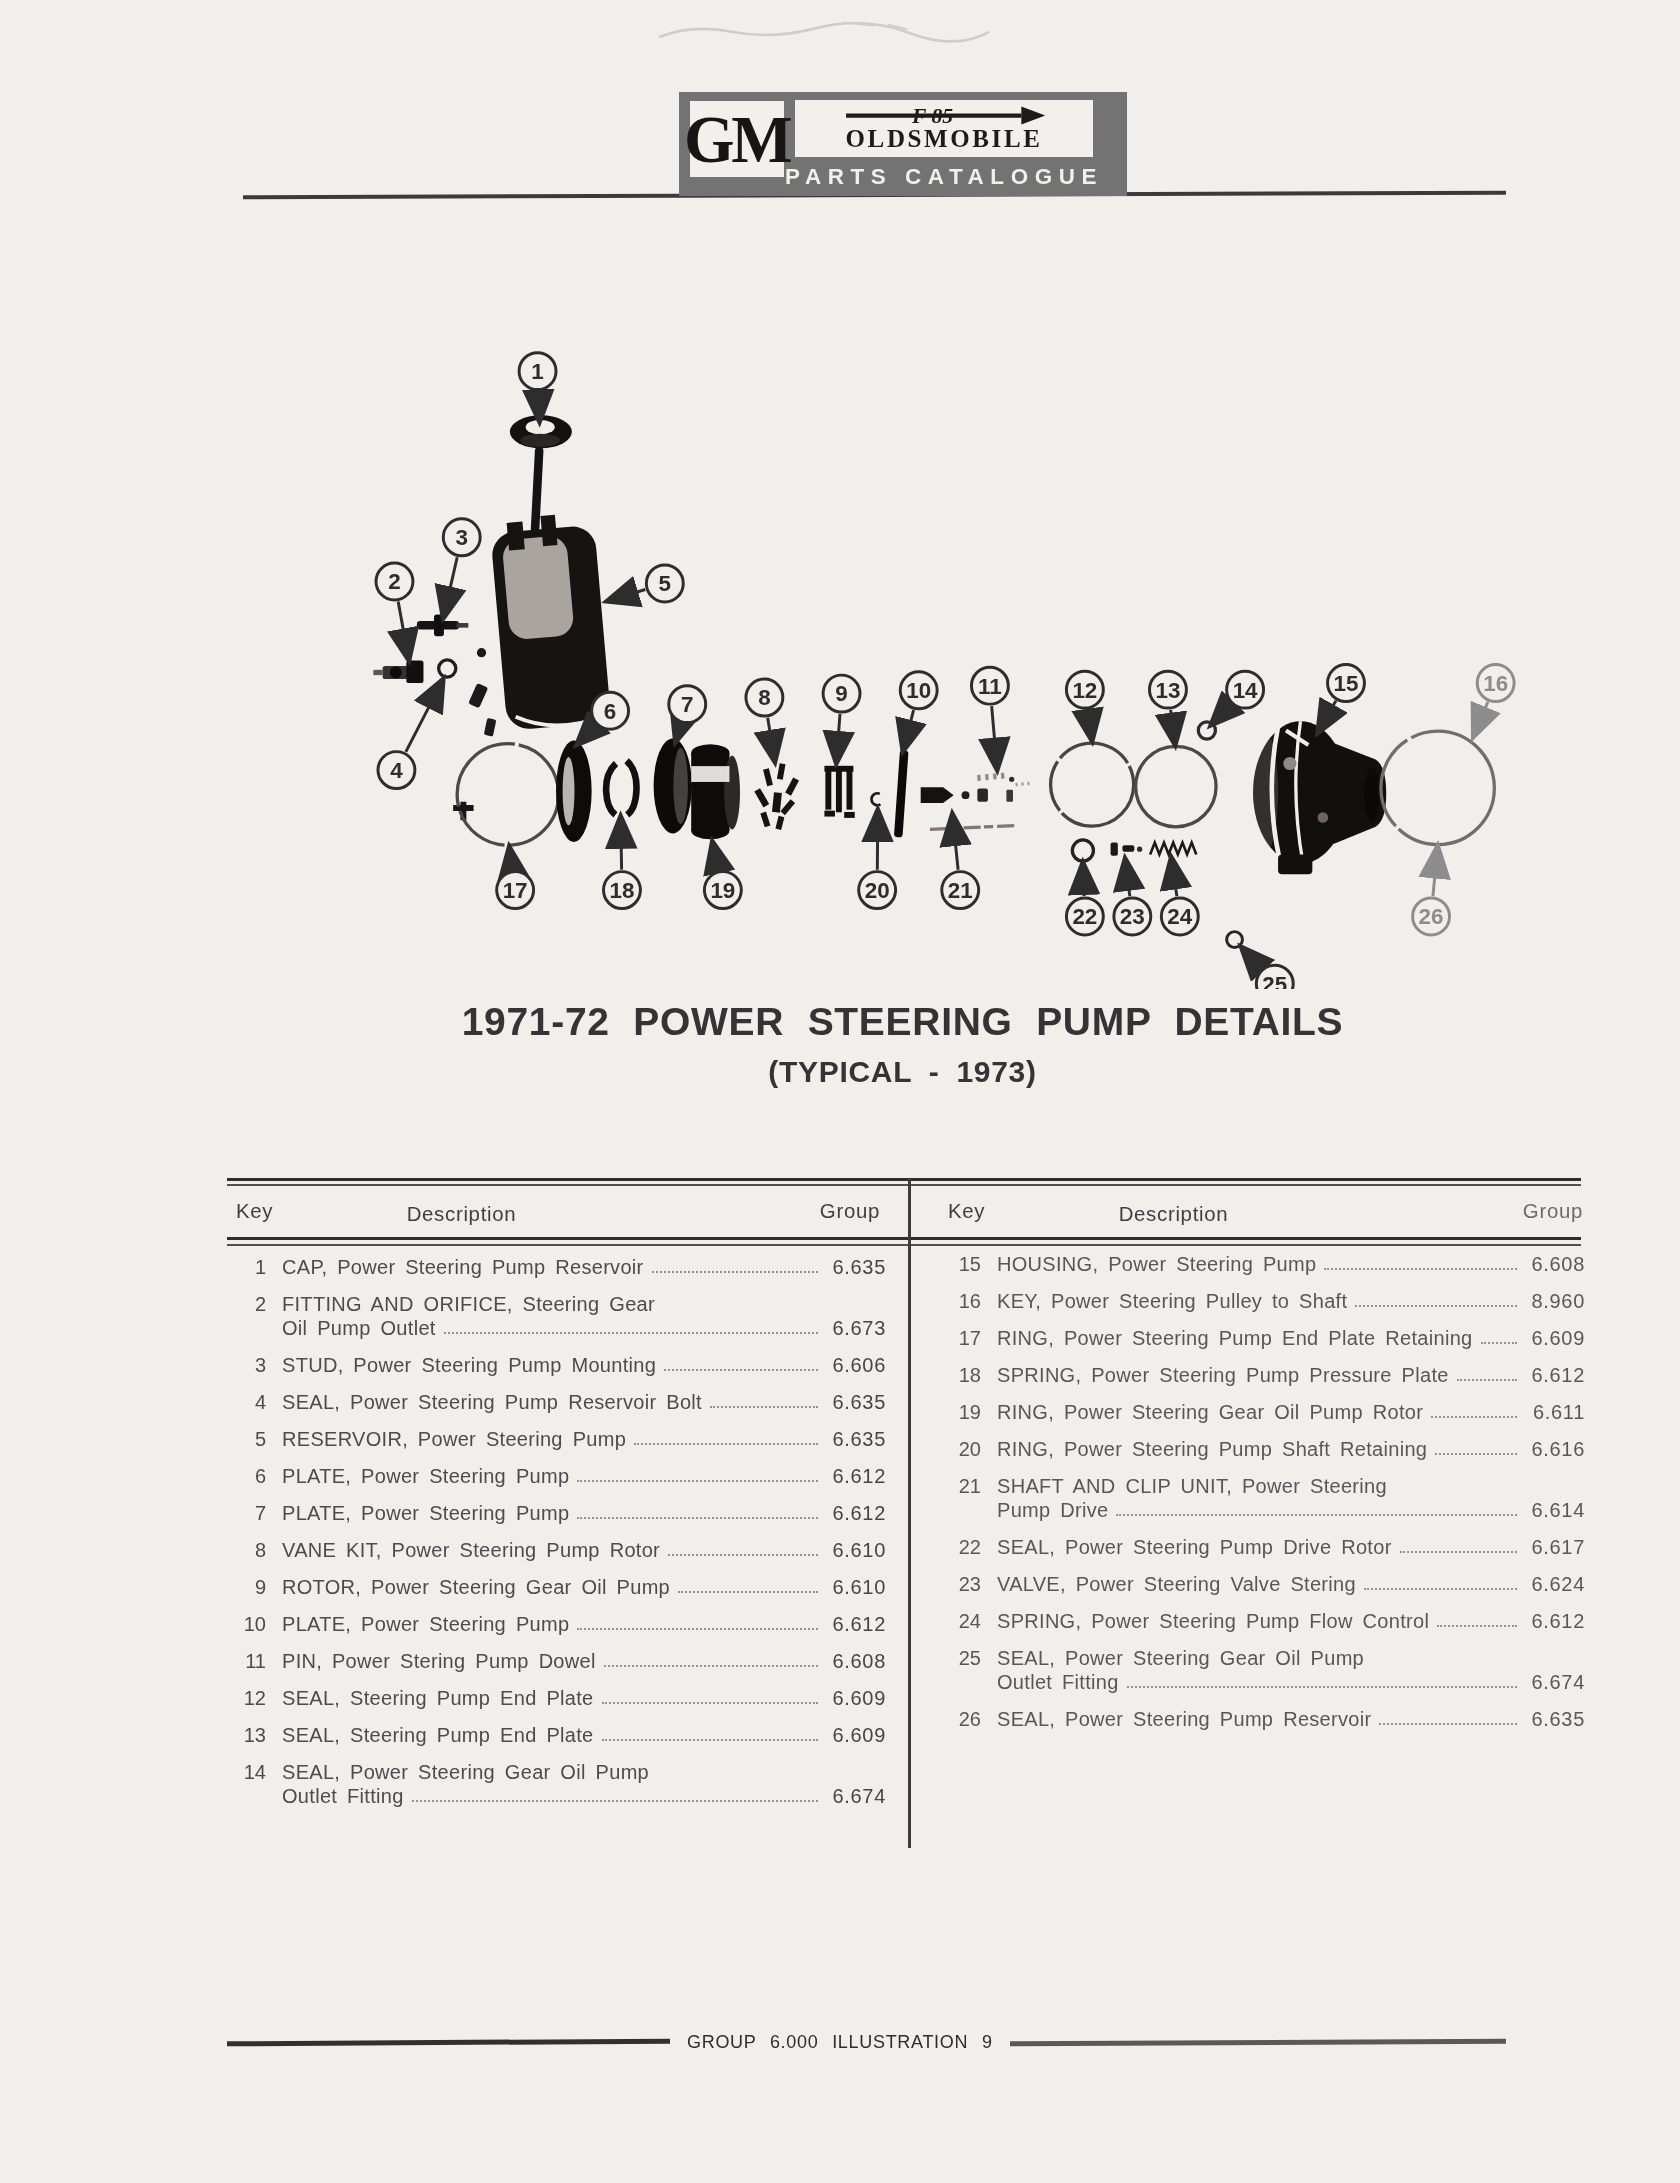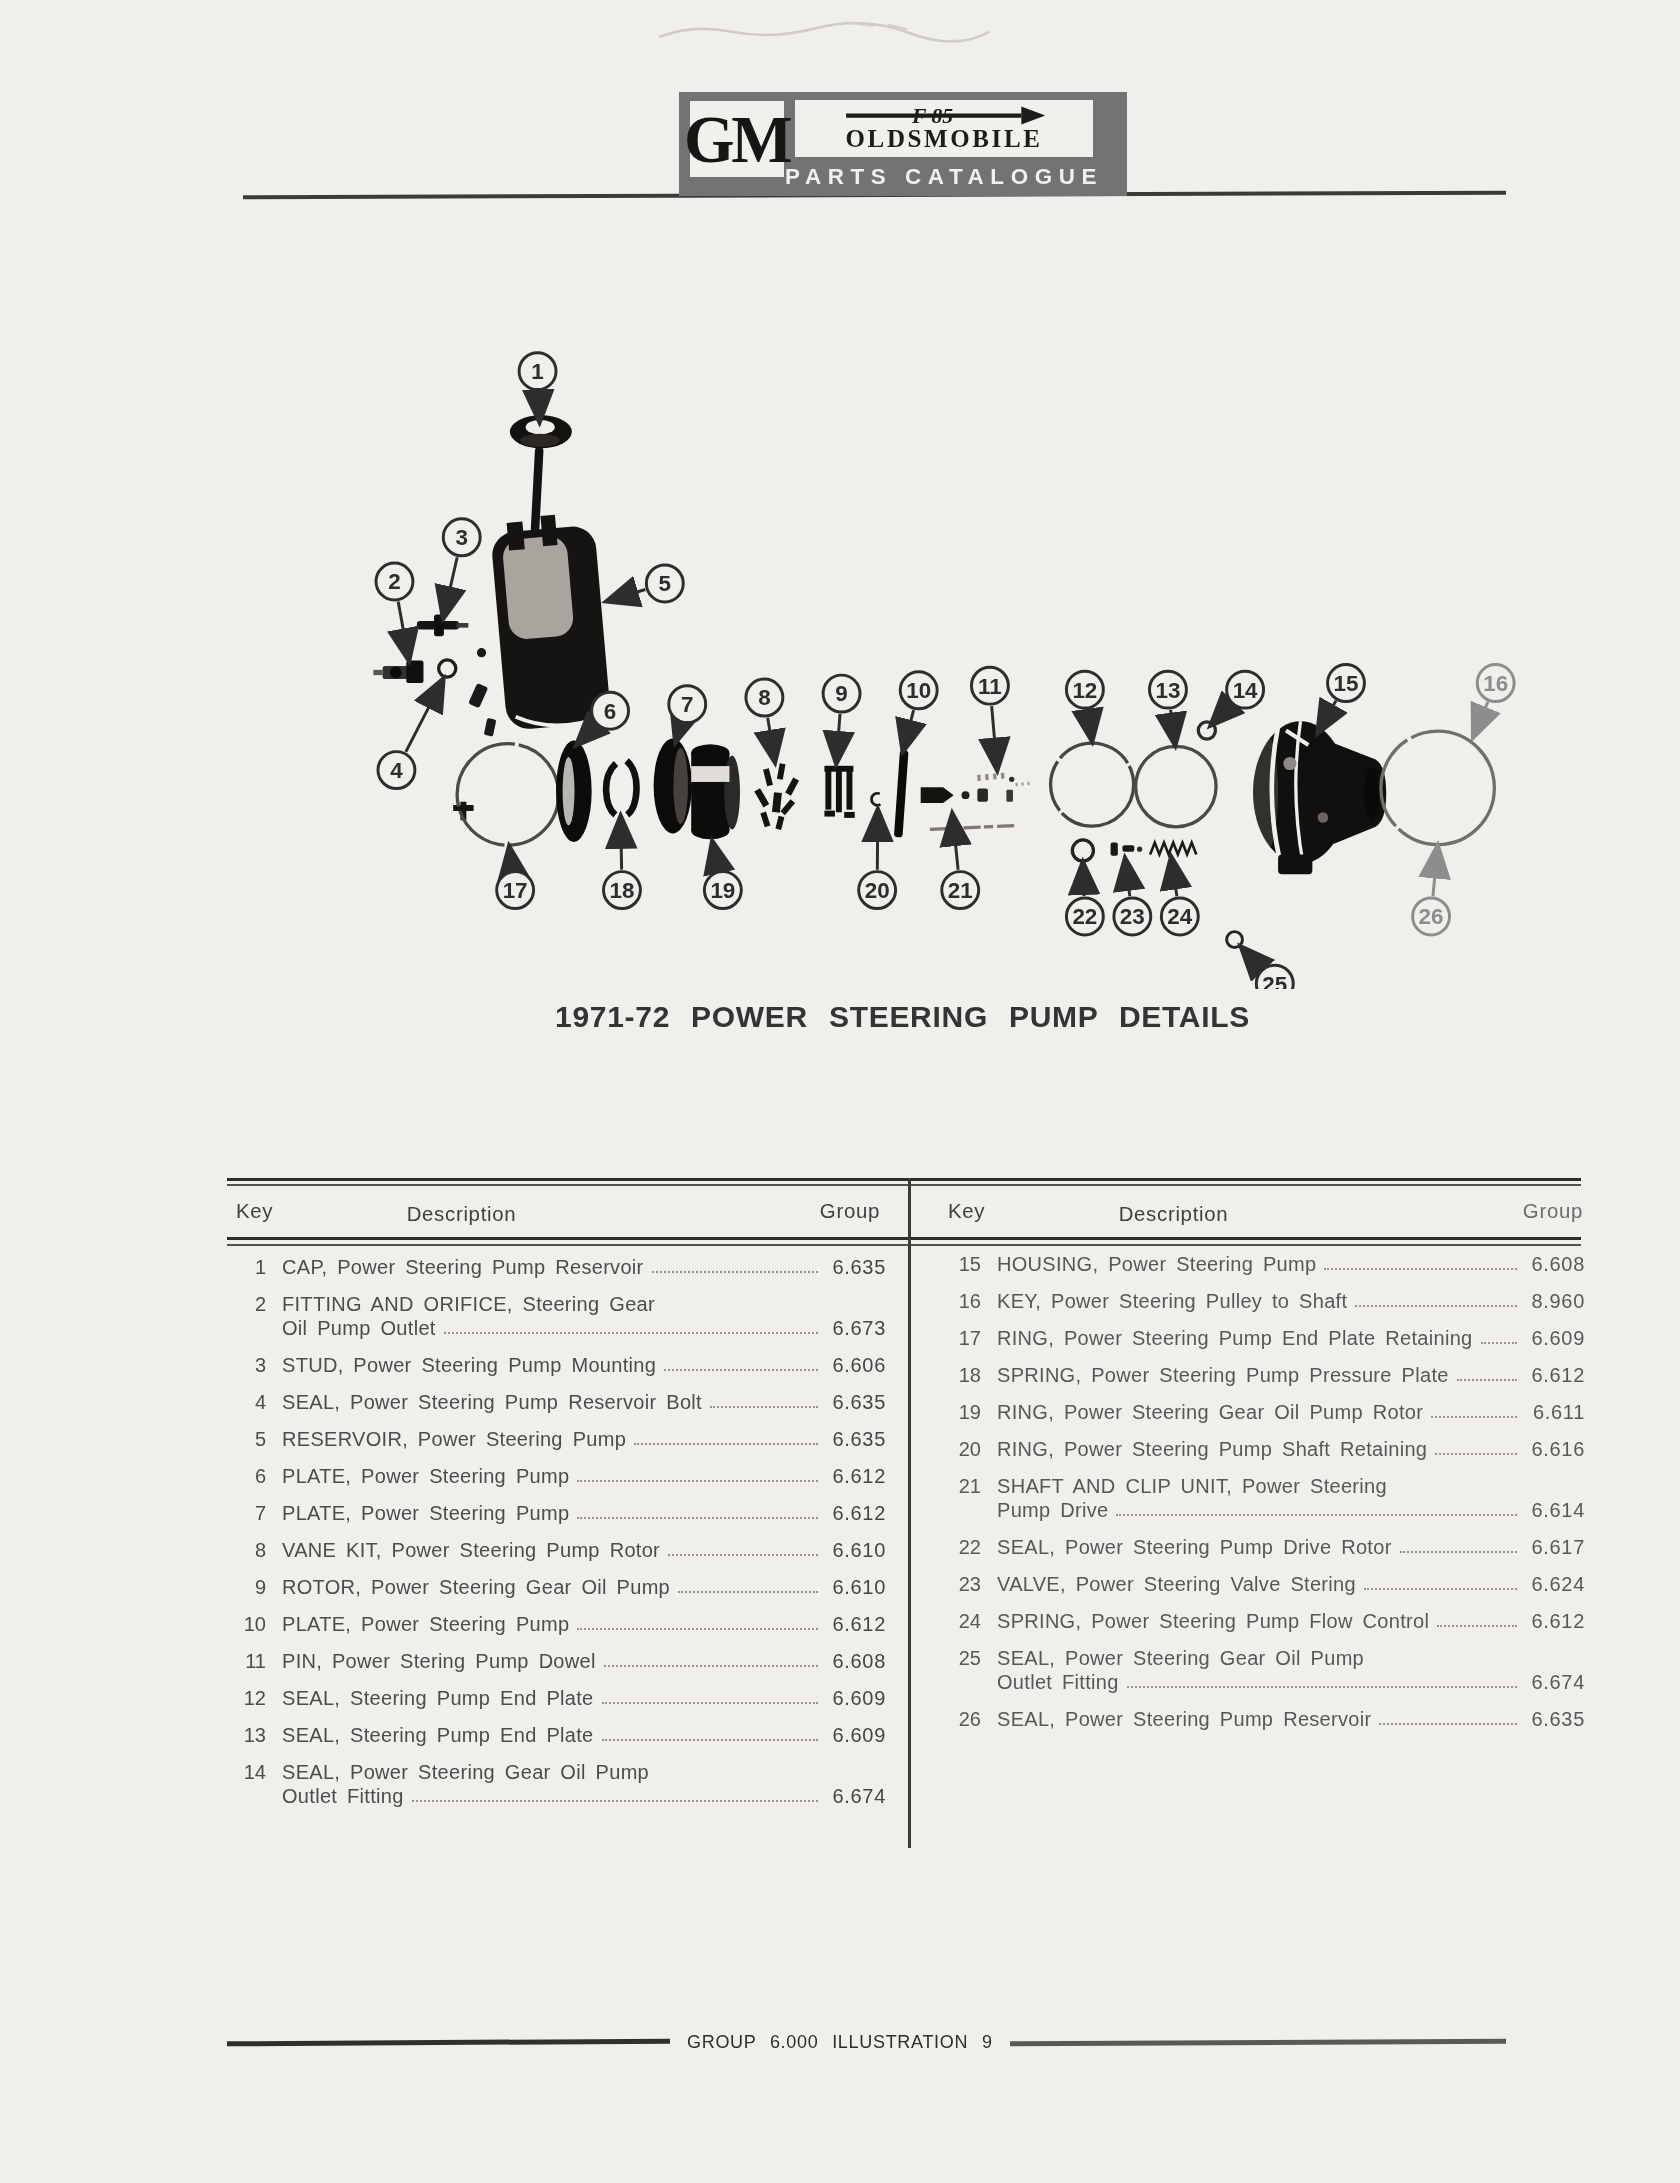--- a/index.html
+++ b/index.html
@@ -19,21 +19,21 @@
   #olds-panel{left:116px;top:8px;width:298px;height:57px;background:#f2f0ed;overflow:hidden;}
   #f85-wrap{left:44px;top:2.6px;width:211px;height:24px;}
   #olds-name{left:0;top:25px;width:298px;text-align:center;
     font-family:"Liberation Serif",serif;font-weight:bold;font-size:25px;letter-spacing:2.6px;color:#1d1c1a;}
   #parts-cat{left:116px;top:69px;width:298px;height:32px;display:flex;align-items:center;justify-content:center;
     color:#f2f0ed;font-weight:bold;font-size:22.4px;letter-spacing:6.6px;white-space:nowrap;}
   #top-smudge{left:646px;top:12px;width:396px;height:37px;opacity:.8;}
 
   
   #title-block{left:454px;top:1000px;width:897px;text-align:center;color:#343434;}
-  #title-line1{font-weight:bold;font-size:30px;letter-spacing:0.7px;word-spacing:12px;}
+  #title-line1{font-weight:bold;font-size:39px;letter-spacing:0.7px;word-spacing:12px;}
   #title-line2{font-weight:bold;font-size:30px;letter-spacing:0.7px;word-spacing:8px;margin-top:10.6px;}
 
   
   .rule{position:absolute;background:#2f2e2c;}
   #tbl-rule-a1{left:227px;top:1178px;width:1354px;height:2.6px;}
   #tbl-rule-a2{left:227px;top:1184px;width:1354px;height:2px;background:#52504d;}
   #tbl-rule-b1{left:227px;top:1237px;width:1354px;height:2.6px;}
   #tbl-rule-b2{left:227px;top:1244px;width:1354px;height:2px;background:#52504d;}
   #tbl-divider{left:908px;top:1178px;width:2.6px;height:670px;background:#3c3b39;}
 
@@ -357,20 +357,21 @@
       <g>
         <line x1="1652.8846259305196" y1="869.134502543439" x2="1660" y2="793" stroke="#8d8d8d" stroke-width="4.5" marker-end="url(#arwg)"></line>
         <circle cx="1650" cy="900" r="28" fill="#f1efec" stroke="#8d8d8d" stroke-width="4.5"></circle>
         <text x="1650" y="912" text-anchor="middle" font-size="34" font-weight="bold" font-family="&quot;Liberation Sans&quot;, sans-serif" fill="#8d8d8d">26</text>
       </g>
     </g>
 </svg>
 
 <div id="title-block" class="abs">
   <div id="title-line1">1971-72 POWER STEERING PUMP DETAILS</div>
+  <div id="title-line2">(TYPICAL - 1973)</div>
 </div>
 
 <div id="tbl-rule-a1" class="rule"></div>
 <div id="tbl-rule-a2" class="rule"></div>
 <div id="tbl-rule-b1" class="rule"></div>
 <div id="tbl-rule-b2" class="rule"></div>
 <div id="tbl-divider" class="rule"></div>
 
 <div id="th-key-l" class="th abs">Key</div>
 <div id="th-desc-l" class="th abs">Description</div>

